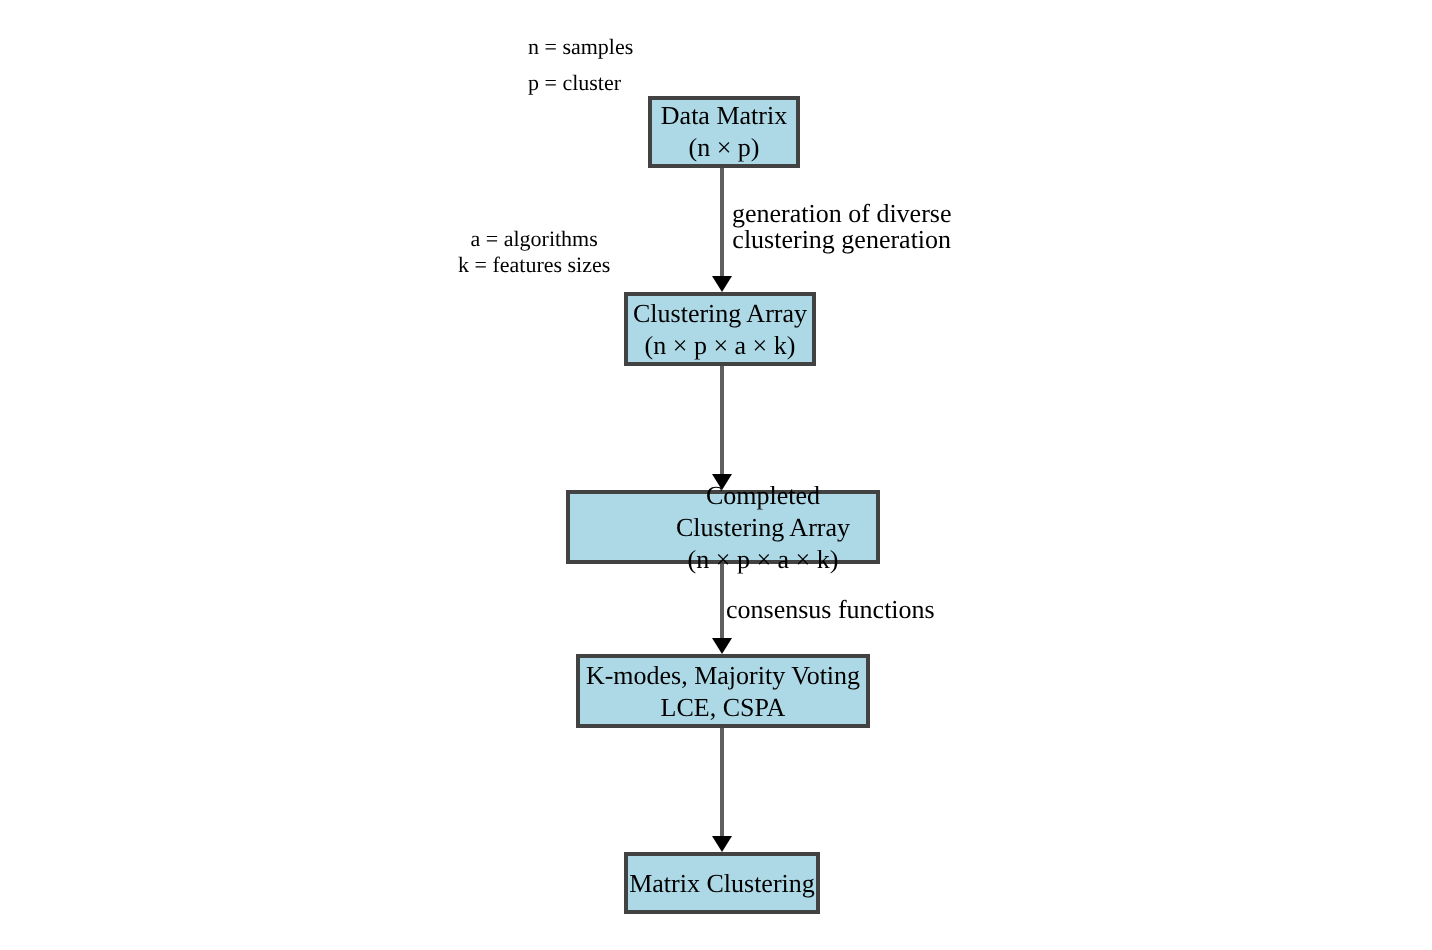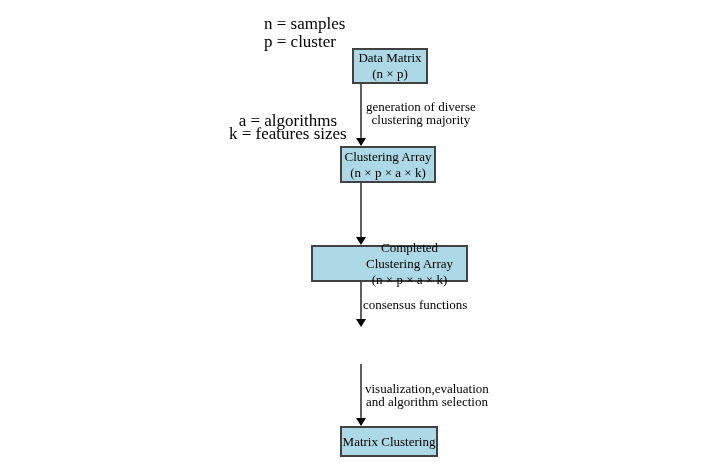--- a/index.html
+++ b/index.html
@@ -4,21 +4,21 @@
 <style>
   html,body{margin:0;padding:0;background:#ffffff;}
   .canvas{
     position:relative;width:716px;height:475px;background:#ffffff;
     font-family:"Liberation Serif", serif;color:#000000;overflow:hidden;
   }
   .node{
     position:absolute;background:#add8e6;border:2px solid #424242;
     box-sizing:border-box;display:flex;flex-direction:column;
     align-items:center;justify-content:center;
-    font-size:13px;line-height:16px;text-align:center;margin-left:28px;
+    font-size:13px;line-height:16px;text-align:center;
   }
   .node-1{left:324px;top:48px;width:76px;height:36px;}
   .node-2{left:312px;top:146px;width:96px;height:37px;}
   .node-3{left:283px;top:245px;width:157px;height:37px;padding-left:40px;}
   .node-4{left:288px;top:327px;width:147px;height:37px;}
   .node-5{left:312px;top:426px;width:98px;height:31px;}
   .vline{position:absolute;left:360px;width:2px;background:#5f5f5f;}
   .vline-1{top:84px;height:54px;}
   .vline-2{top:183px;height:54px;}
   .vline-3{top:282px;height:37px;}
@@ -30,21 +30,21 @@
   }
   .ahead-1{top:138px;}
   .ahead-2{top:237px;}
   .ahead-3{top:319px;}
   .ahead-4{top:418px;}
   .elabel{position:absolute;font-size:13px;line-height:13px;text-align:center;white-space:nowrap;}
   .elabel-1{left:366px;top:100px;}
   .elabel-2{left:363px;top:199px;}
   .elabel-3{left:363px;top:298px;}
   .elabel-4{left:365px;top:382px;}
-  .ann{position:absolute;font-size:17px;white-space:nowrap;}
+  .ann{position:absolute;font-size:11px;white-space:nowrap;}
   .ann-top{left:264px;top:15px;line-height:18px;text-align:left;}
   .ann-left{left:229px;top:114px;line-height:13px;text-align:center;}
 </style>
 </head>
 <body>
 
 <div class="canvas">
 
   <div class="ann ann-top">
     <div>n = samples</div>
@@ -58,21 +58,21 @@
 
   <div class="node node-1">
     <div>Data Matrix</div>
     <div>(n × p)</div>
   </div>
 
   <div class="vline vline-1"></div>
   <div class="ahead ahead-1"></div>
   <div class="elabel elabel-1">
     <div>generation of diverse</div>
-    <div>clustering majority</div>
+    <div>clustering generation</div>
   </div>
 
   <div class="node node-2">
     <div>Clustering Array</div>
     <div>(n × p × a × k)</div>
   </div>
 
   <div class="vline vline-2"></div>
   <div class="ahead ahead-2"></div>
 
@@ -80,25 +80,25 @@
     <div>Completed Clustering Array</div>
     <div>(n × p × a × k)</div>
   </div>
 
   <div class="vline vline-3"></div>
   <div class="ahead ahead-3"></div>
   <div class="elabel elabel-3">
     <div>consensus functions</div>
   </div>
 
+  <div class="node node-4">
+    <div>K-modes, Majority Voting</div>
+    <div>LCE, CSPA</div>
+  </div>
 
   <div class="vline vline-4"></div>
   <div class="ahead ahead-4"></div>
-  <div class="elabel elabel-4">
-    <div>visualization,evaluation</div>
-    <div>and algorithm selection</div>
-  </div>
 
   <div class="node node-5">
     <div>Matrix Clustering</div>
   </div>
 
 </div>
 
 </body></html>

